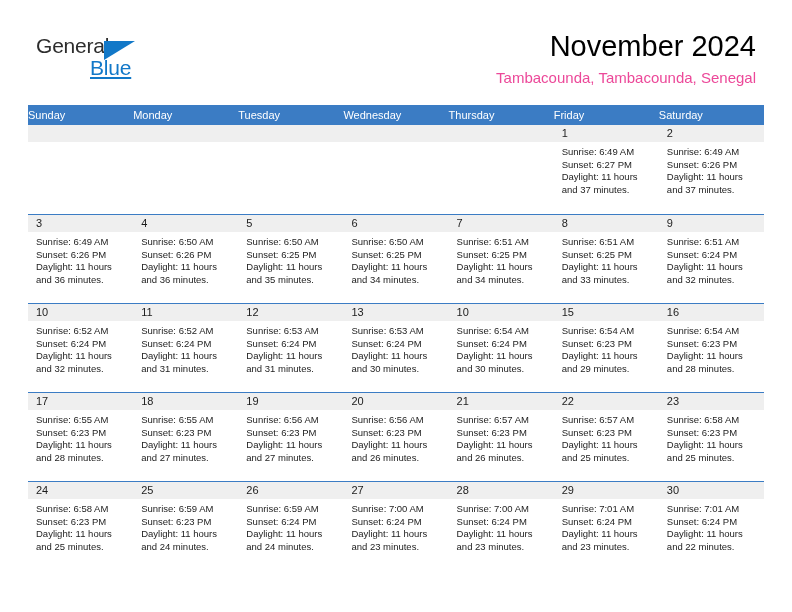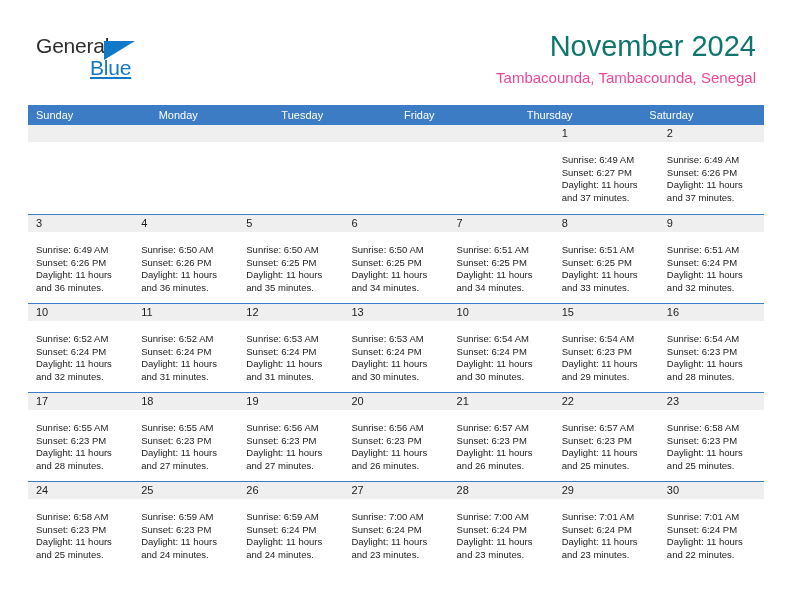--- a/index.html
+++ b/index.html
@@ -67,21 +67,21 @@
 
   .title-block {
     position: absolute;
     right: 36px;
     top: 29px;
     text-align: right;
   }
   .cal-title {
     font-size: 29px;
     font-weight: normal;
-    color: #0f766e;
+    color: #000000;
     line-height: 34px;
     letter-spacing: 0px;
   }
   .cal-subtitle {
     font-size: 15px;
     font-weight: normal;
     color: #ec4899;
     line-height: 22px;
     margin-top: 4px;
   }
@@ -96,21 +96,20 @@
   .dow-row {
     display: flex;
     background: #3b7cc4;
     height: 20px;
   }
   .dow-cell {
     flex: 1 1 0;
     color: #ffffff;
     font-size: 11px;
     line-height: 20px;
-    padding-left: 8px;
     box-sizing: border-box;
     white-space: nowrap;
   }
   .week-row {
     display: flex;
     height: 89px;
     border-top: 1px solid #3b7cc4;
     box-sizing: border-box;
   }
   .week-row:first-of-type {
@@ -132,21 +131,21 @@
     background: #efefef;
   }
   .day-num {
     font-size: 11px;
     line-height: 17px;
     padding-left: 8px;
     color: #1c1c1c;
     display: block;
   }
   .day-info {
-    padding: 12px 7px 0 8px;
+    padding: 4px 7px 0 8px;
     font-size: 9.5px;
     line-height: 12.6px;
     color: #1c1c1c;
   }
   .day-info div {
     white-space: normal;
   }
 </style>
 </head>
 <body>
@@ -166,22 +165,23 @@
       <div class="cal-subtitle">Tambacounda, Tambacounda, Senegal</div>
     </div>
 
   </div>
 
   <div class="calendar">
     <div class="dow-row" id="dow-row">
         <div class="dow-cell">Sunday</div>
         <div class="dow-cell">Monday</div>
         <div class="dow-cell">Tuesday</div>
+        <div class="dow-cell">Wednesday</div>
+        <div class="dow-cell">Thursday</div>
         <div class="dow-cell">Friday</div>
-        <div class="dow-cell">Thursday</div>
         <div class="dow-cell">Saturday</div>
       </div>
     <div id="weeks-container">
         <div class="week-row">
           <div class="day-cell empty">
             <div class="day-num-band">
               <span class="day-num"></span>
             </div>
           </div>
           <div class="day-cell empty">

